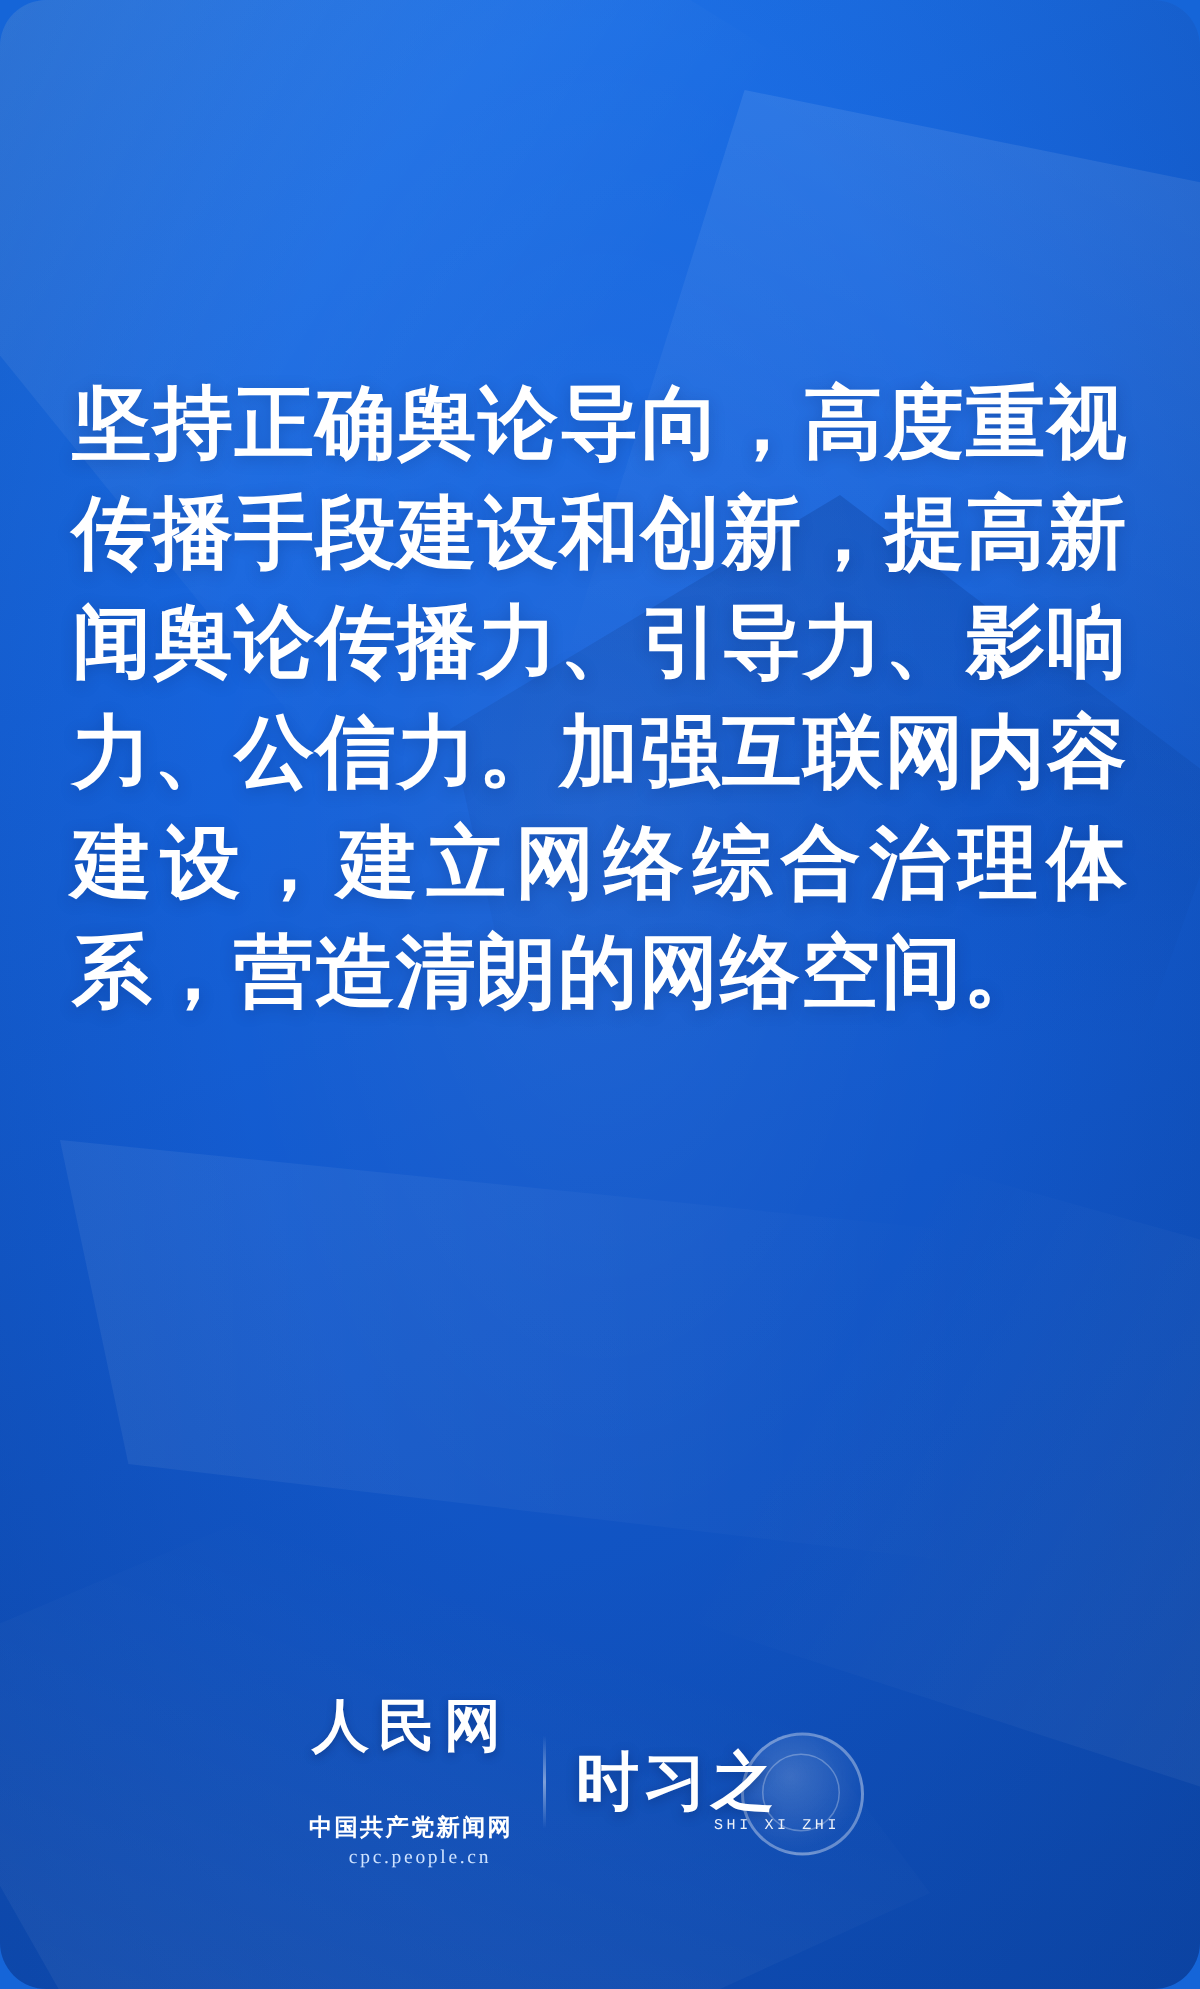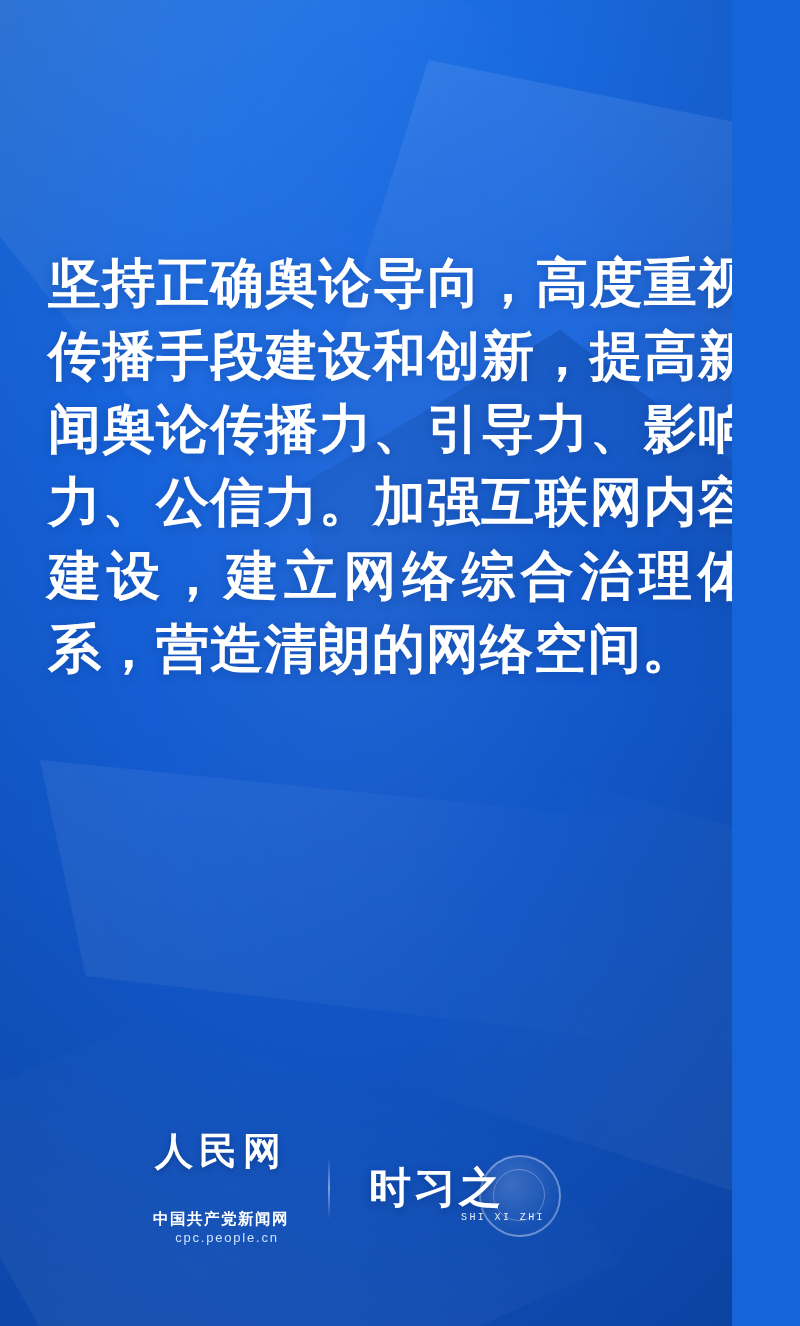--- a/index.html
+++ b/index.html
@@ -9,25 +9,26 @@
   body {
     width: 800px;
     height: 1326px;
     font-family: "Liberation Sans", sans-serif;
     background: #1565d8;
     overflow: hidden;
   }
 
   .poster {
     position: relative;
-    width: 732px;
+    width: 800px;
     height: 1326px;
     overflow: hidden;
     background:
       linear-gradient(160deg, #1f74e8 0%, #1664dd 30%, #1257c9 62%, #0e4cb4 100%);
+    border-radius: 31px;
   }
 
   
   .facet {
     position: absolute;
     pointer-events: none;
   }
   .f1 {
     top: -140px; left: -120px;
     width: 680px; height: 620px;
@@ -107,21 +108,21 @@
   
   .footer {
     position: absolute;
     left: 0;
     right: 0;
     top: 1128px;
     height: 120px;
     display: flex;
     align-items: center;
     justify-content: center;
-    gap: 31px;
+    gap: 12px;
   }
   .people-logo {
     display: flex;
     flex-direction: column;
     align-items: center;
     justify-content: center;
     line-height: 1;
   }
   .people-logo .cn {
     color: #ffffff;
@@ -136,21 +137,21 @@
     font-size: 15.5px;
     letter-spacing: 1.5px;
     font-weight: 700;
     margin-bottom: 5px;
     margin-top: 34px;
   }
   .people-logo .url {
     color: #cfe3ff;
     font-size: 13px;
     letter-spacing: 1.8px;
-    font-family: Liberation Sans, sans-serif;
+    font-family: Liberation Serif, serif;
     margin-left: 12px;
   }
   .divider {
     width: 2px;
     height: 62px;
     background: linear-gradient(180deg, rgba(255,255,255,0) 0%, rgba(255,255,255,0.45) 50%, rgba(255,255,255,0) 100%);
     margin: 0 8px;
   }
   .brand {
     position: relative;

